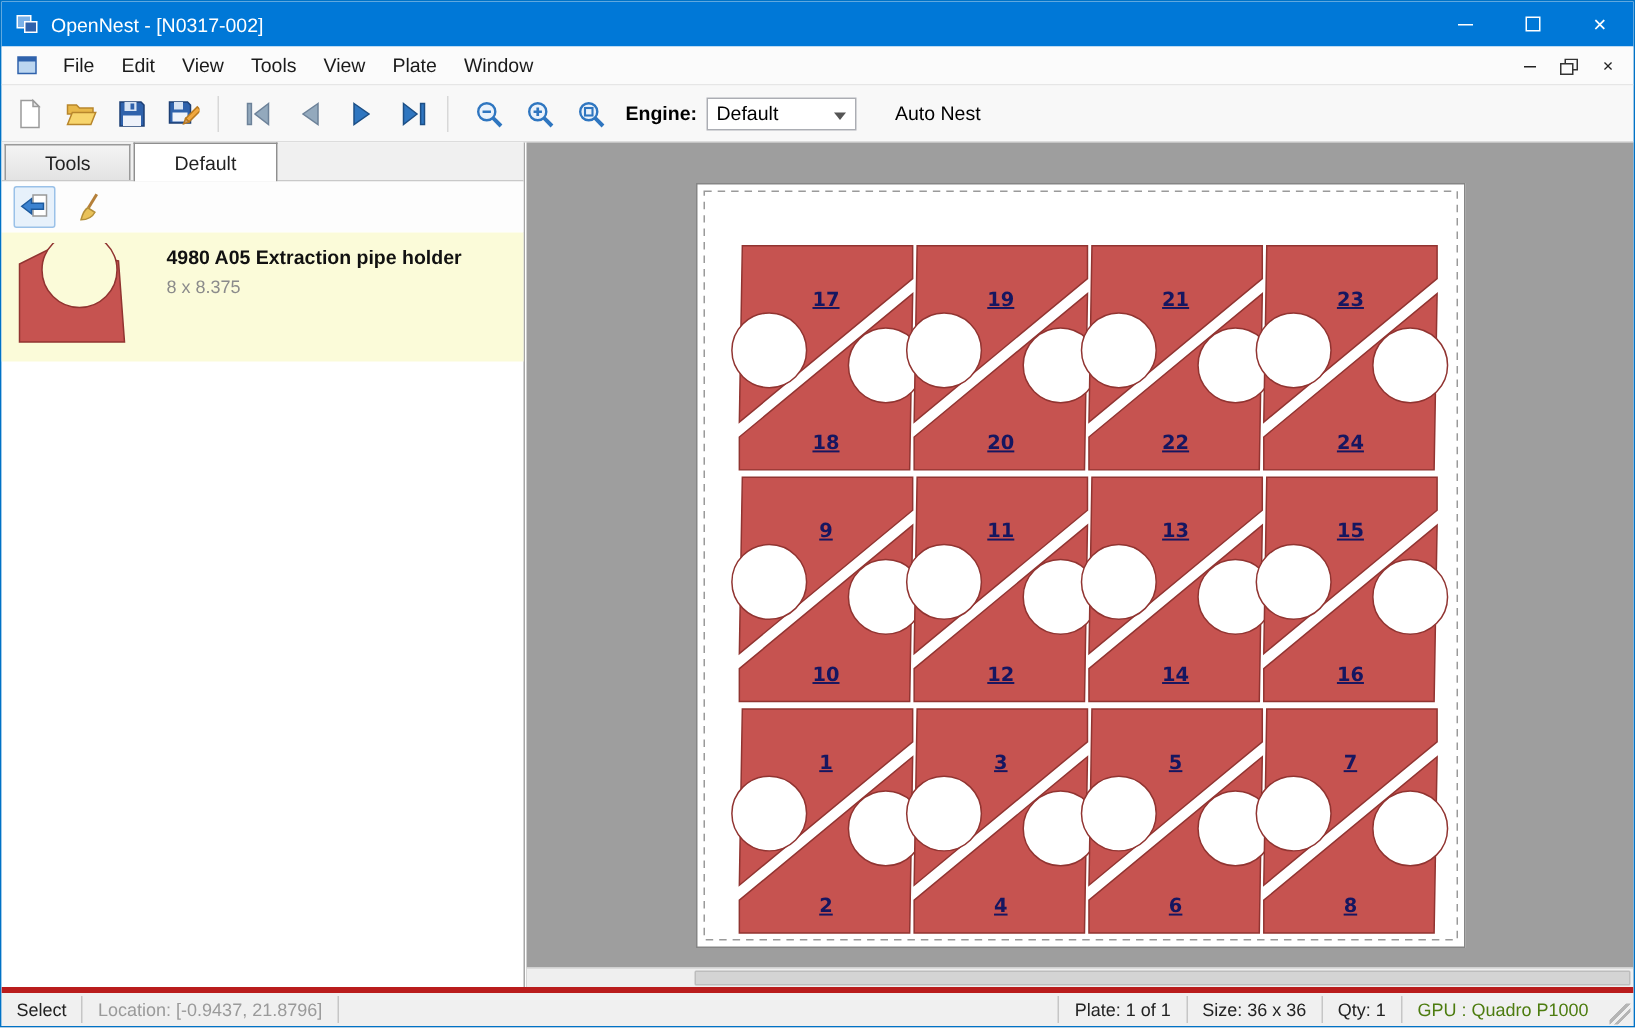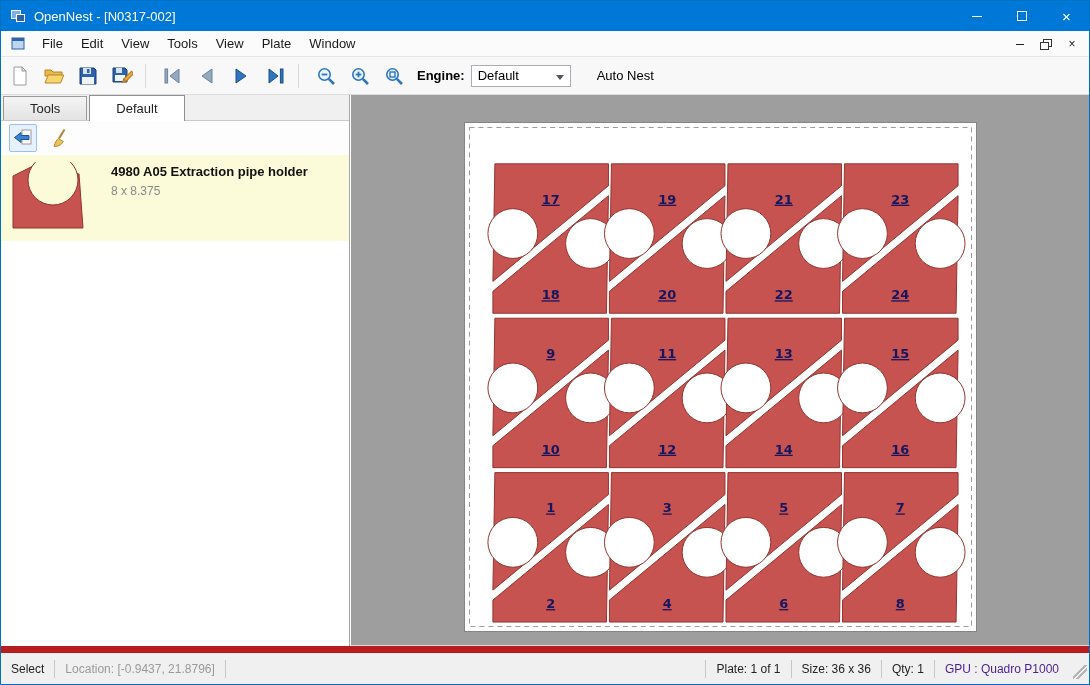--- a/index.html
+++ b/index.html
@@ -48,21 +48,21 @@
   .d-sub { font-size:12px; color:#8b8b8b; line-height:17px; }
 
   .main { position:absolute; top:0; left:350px; right:0; bottom:0; background:#9e9e9e; overflow:hidden; }
   .plate { position:absolute; left:113px; top:27px; width:513px; height:510px; background:#fff; border:1px solid #858585; }
   .plabel { font:bold 13px "DejaVu Sans", sans-serif; text-anchor:middle; text-decoration:underline; }
 
   .hscroll { position:absolute; left:0; right:0; bottom:0; height:13px; background:#efefef; border-top:1px solid #dcdcdc; }
   .hthumb { position:absolute; left:112px; right:2px; top:1px; height:10px; background:#d4d4d4; border:1px solid #bdbdbd; border-radius:1px; }
 
   
-  .statusbar { position:absolute; left:0; right:0; bottom:0; height:38px; background:#f0f0f0; border-top:7px solid #b91c1c; display:flex; align-items:center; font-size:12px; color:#222; }
+  .statusbar { position:absolute; left:0; right:0; bottom:0; height:26px; background:#f0f0f0; border-top:4px solid #b91c1c; display:flex; align-items:center; font-size:12px; color:#222; }
   .s-cell { padding:0 10px; height:20px; display:flex; align-items:center; }
   .s-sep { width:1px; height:18px; background:#c6c6c6; }
   .s-loc { color:#9a9a9a; }
   .s-spacer { flex:1; }
   .s-gpu { font-weight:normal; }
   .grip { width:14px; height:14px; margin:6px 2px 0 4px; background:
     linear-gradient(135deg, transparent 0 8px, #b5b5b5 8px 10px, transparent 10px 12px, #b5b5b5 12px 14px, transparent 14px); }
 </style>
 </head>
 <body>
@@ -352,17 +352,17 @@
     <div class="s-cell s-loc">Location: [-0.9437, 21.8796]</div>
     <div class="s-sep"></div>
     <div class="s-spacer"></div>
     <div class="s-sep"></div>
     <div class="s-cell">Plate: 1 of 1</div>
     <div class="s-sep"></div>
     <div class="s-cell">Size: 36 x 36</div>
     <div class="s-sep"></div>
     <div class="s-cell">Qty: 1</div>
     <div class="s-sep"></div>
-    <div class="s-cell s-gpu" id="gpu-cell" style="color: #4c1d95;">GPU : Quadro P1000</div>
+    <div class="s-cell s-gpu" id="gpu-cell" style="color: #4d7c0f;">GPU : Quadro P1000</div>
     <div class="grip"></div>
   </div>
 
 </div>
 
 </body></html>

